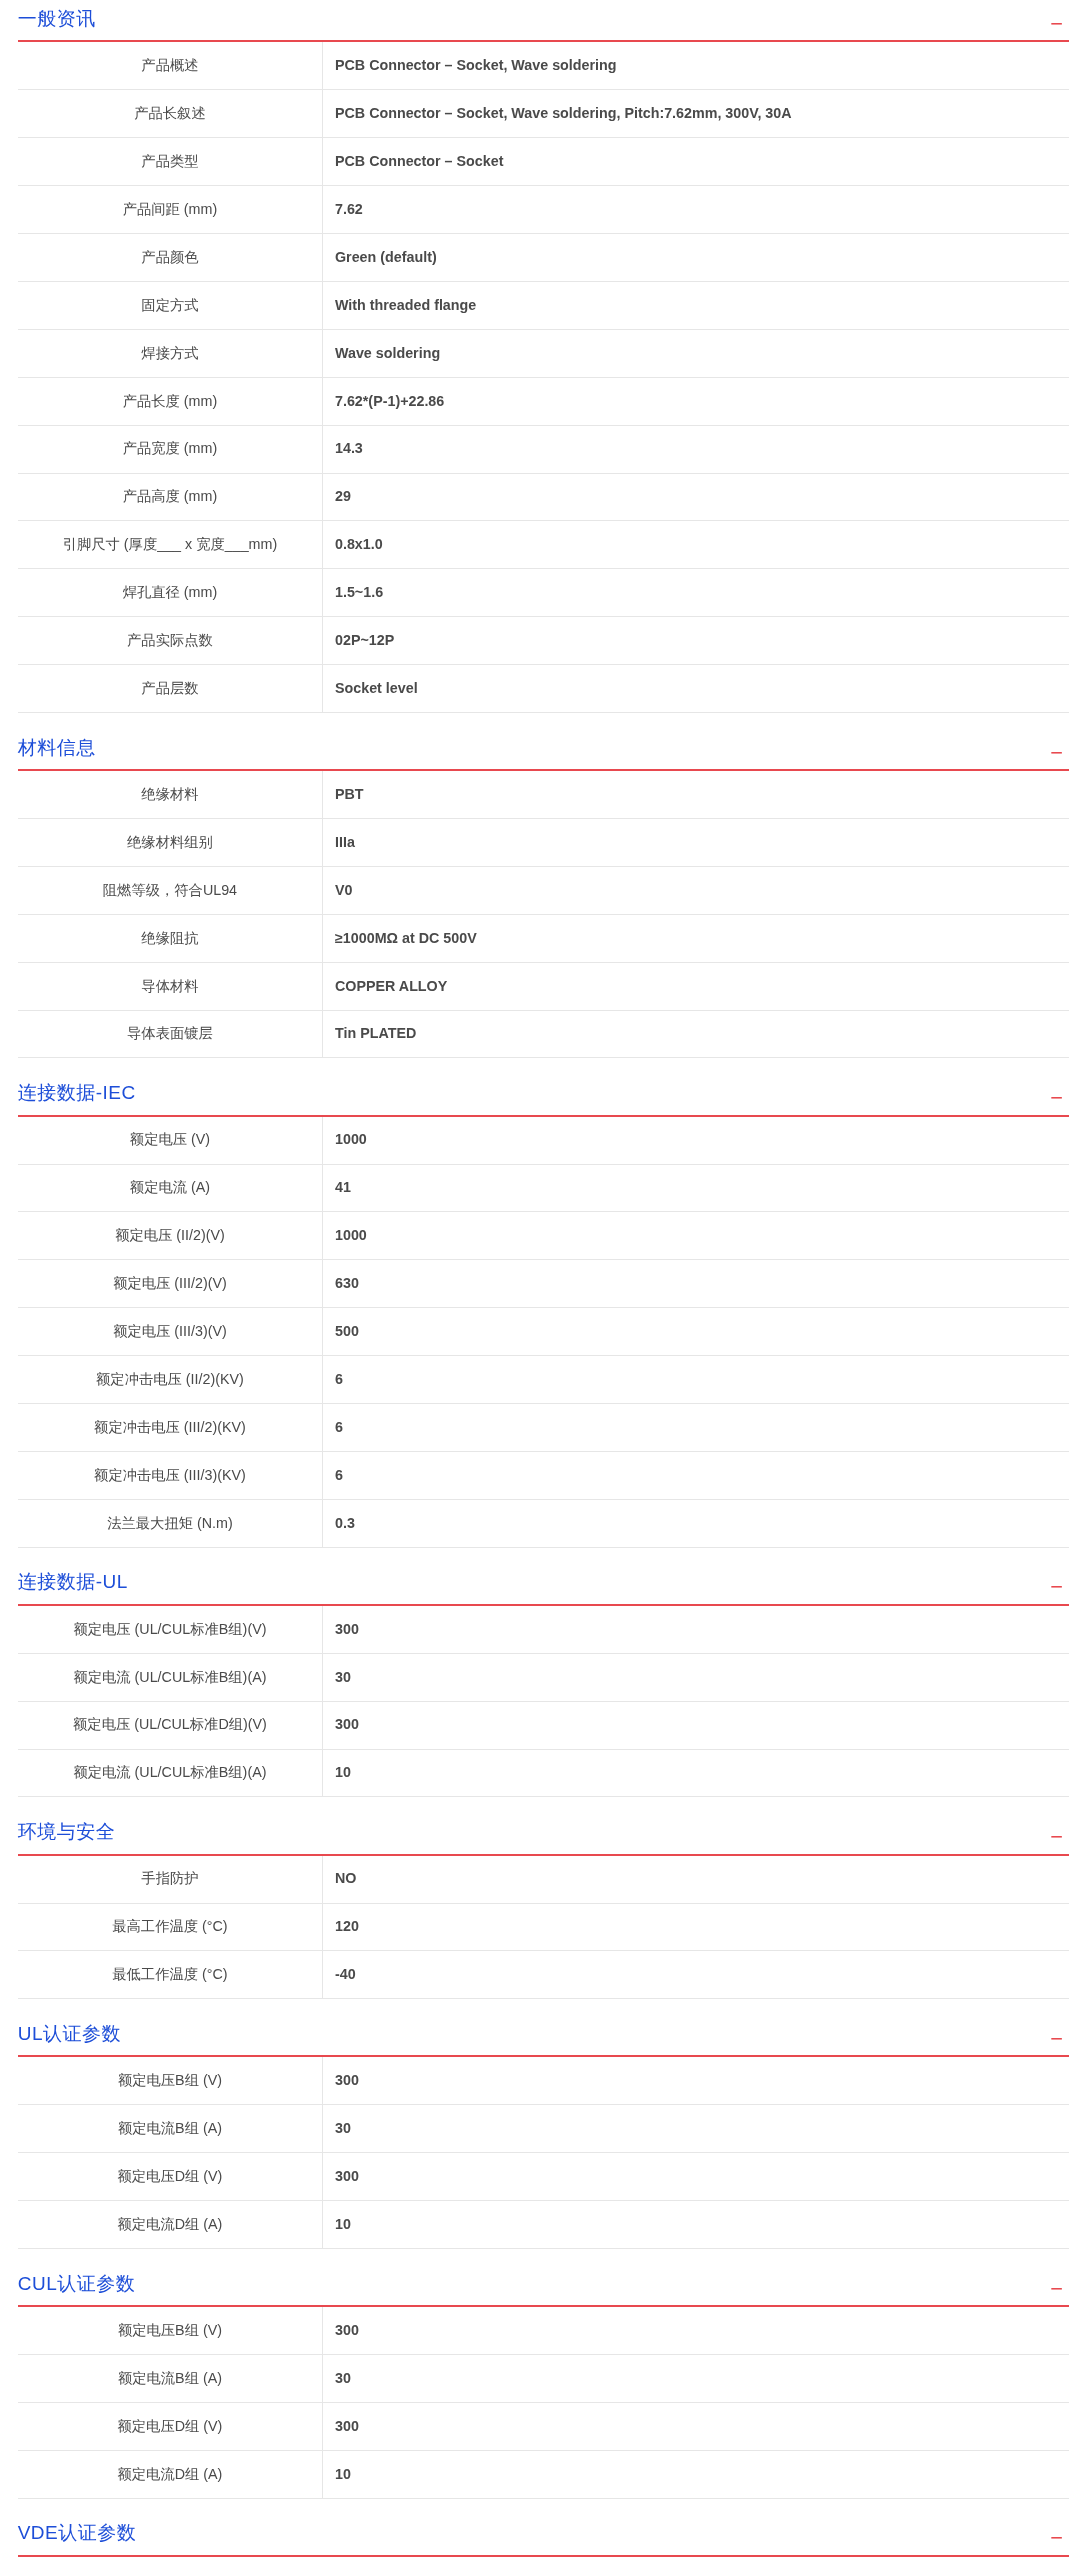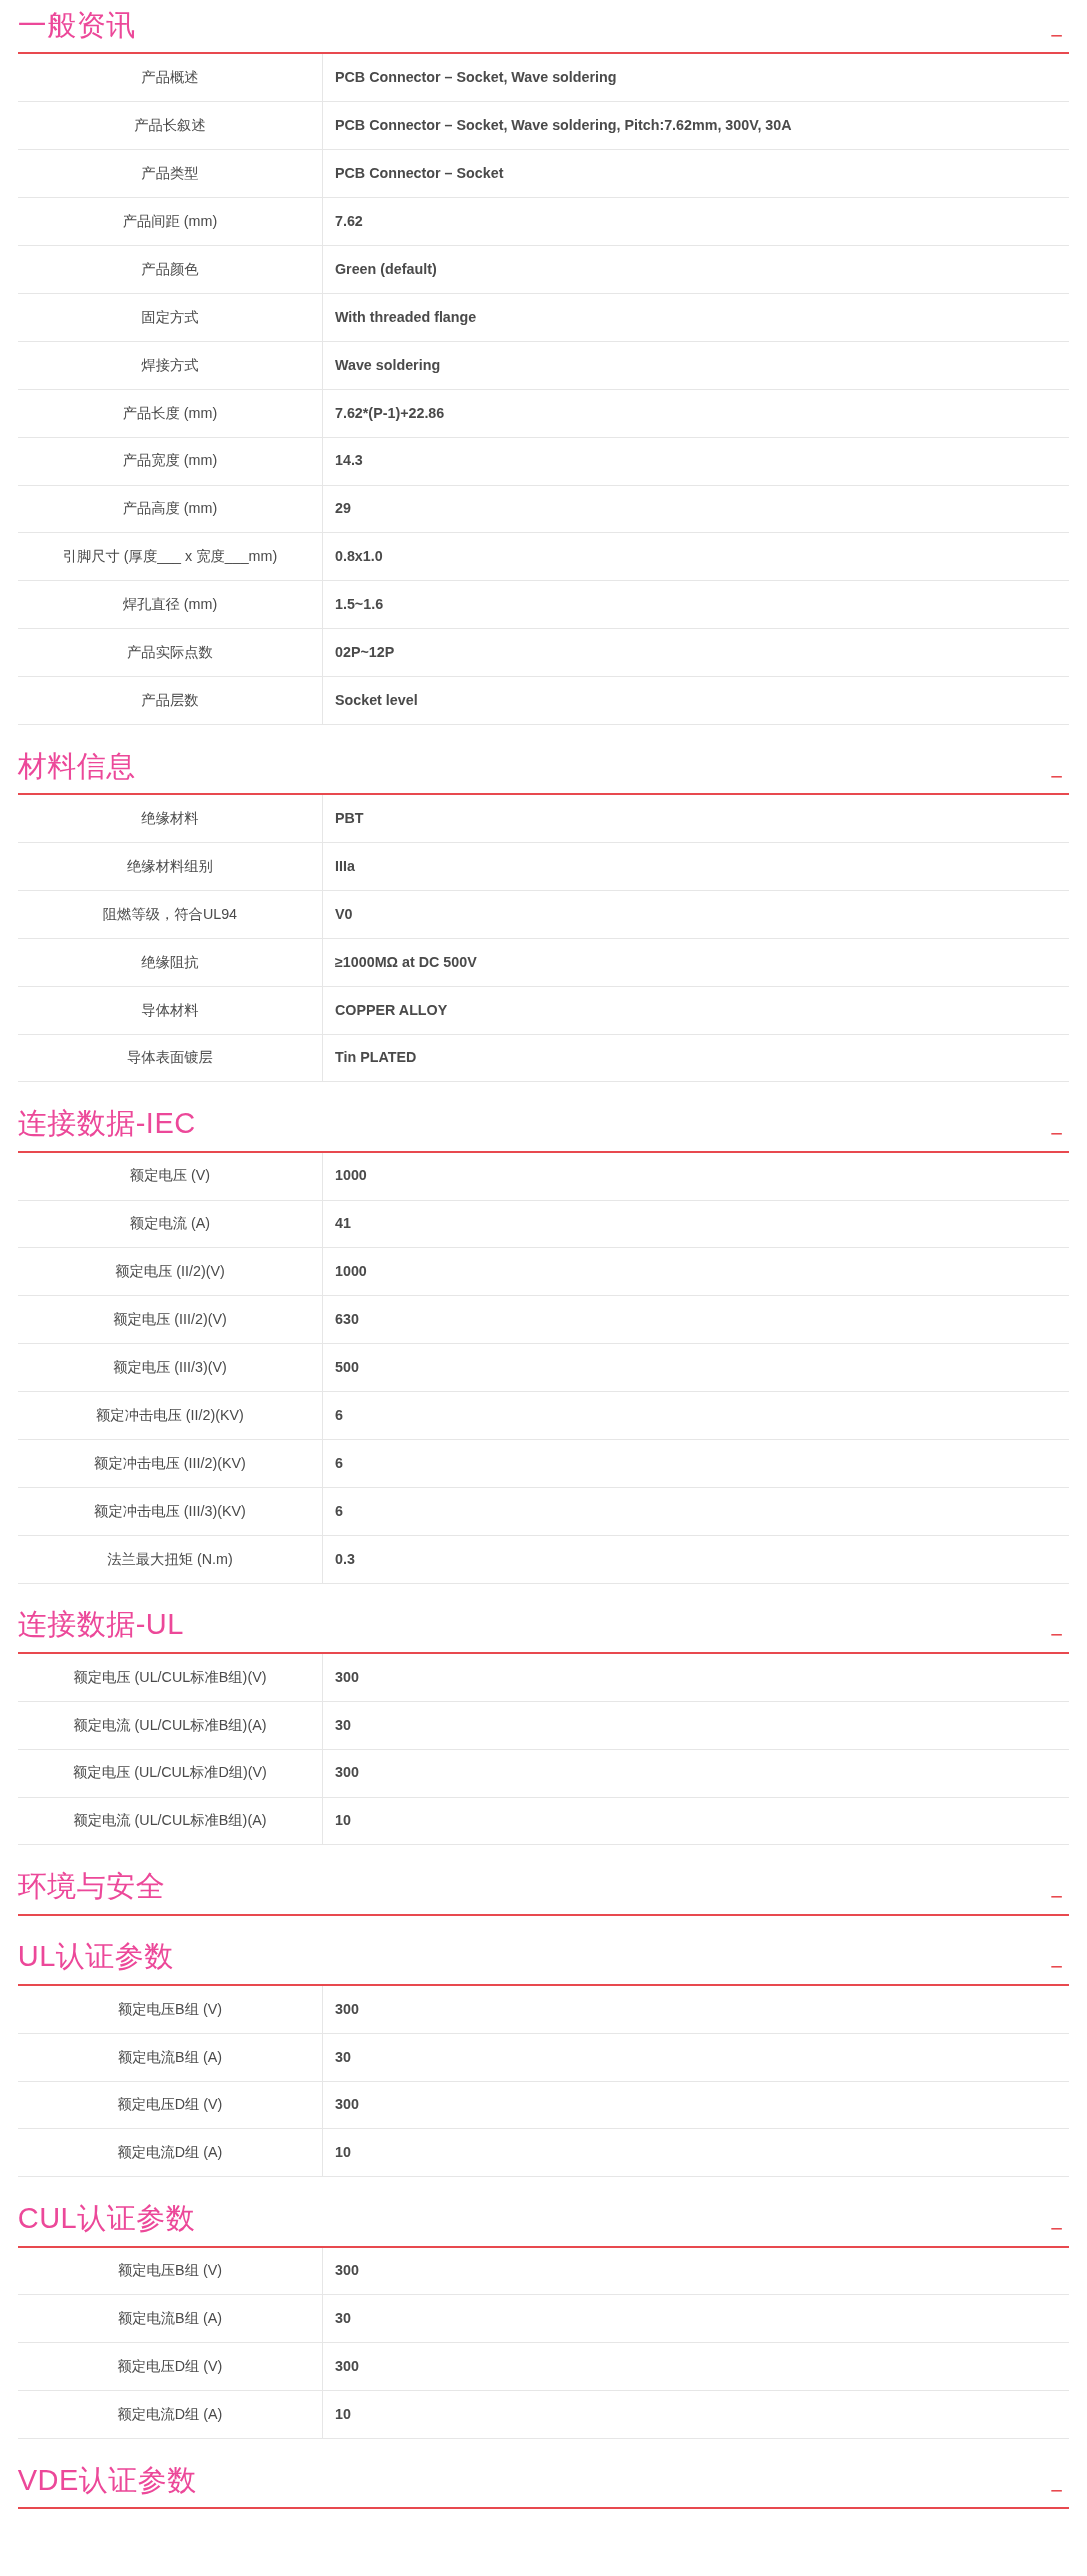--- a/index.html
+++ b/index.html
@@ -20,23 +20,23 @@
   }
   .section {
     margin-bottom: 9.8px;
   }
   .section-header {
     position: relative;
     padding: 13.8px 0 9.8px 0;
     border-bottom: 2px solid #e8494f;
   }
   .section-title {
-    font-size: 29px;
+    font-size: 19px;
     font-weight: 400;
-    color: #ec4899;
+    color: #1d4ed8;
     letter-spacing: 0.5px;
     line-height: 1.2;
     display: inline-block;
   }
   .collapse-toggle {
     position: absolute;
     right: 3.9px;
     bottom: 5.9px;
     width: 17.7px;
     height: 17.7px;
@@ -240,20 +240,36 @@
             </tr>
             <tr>
               <td class="label-cell">额定电流 (UL/CUL标准B组)(A)</td>
               <td class="value-cell">10</td>
             </tr>
           </tbody>
         </table>
       </div>
       <div class="section">
         <div class="section-header"><div class="section-title">环境与安全</div><span class="collapse-toggle">−</span></div>
+        <table class="spec-table">
+          <tbody>
+            <tr>
+              <td class="label-cell">手指防护</td>
+              <td class="value-cell">NO</td>
+            </tr>
+            <tr>
+              <td class="label-cell">最高工作温度 (°C)</td>
+              <td class="value-cell">120</td>
+            </tr>
+            <tr>
+              <td class="label-cell">最低工作温度 (°C)</td>
+              <td class="value-cell">-40</td>
+            </tr>
+          </tbody>
+        </table>
       </div>
       <div class="section">
         <div class="section-header"><div class="section-title">UL认证参数</div><span class="collapse-toggle">−</span></div>
         <table class="spec-table">
           <tbody>
             <tr>
               <td class="label-cell">额定电压B组 (V)</td>
               <td class="value-cell">300</td>
             </tr>
             <tr>

